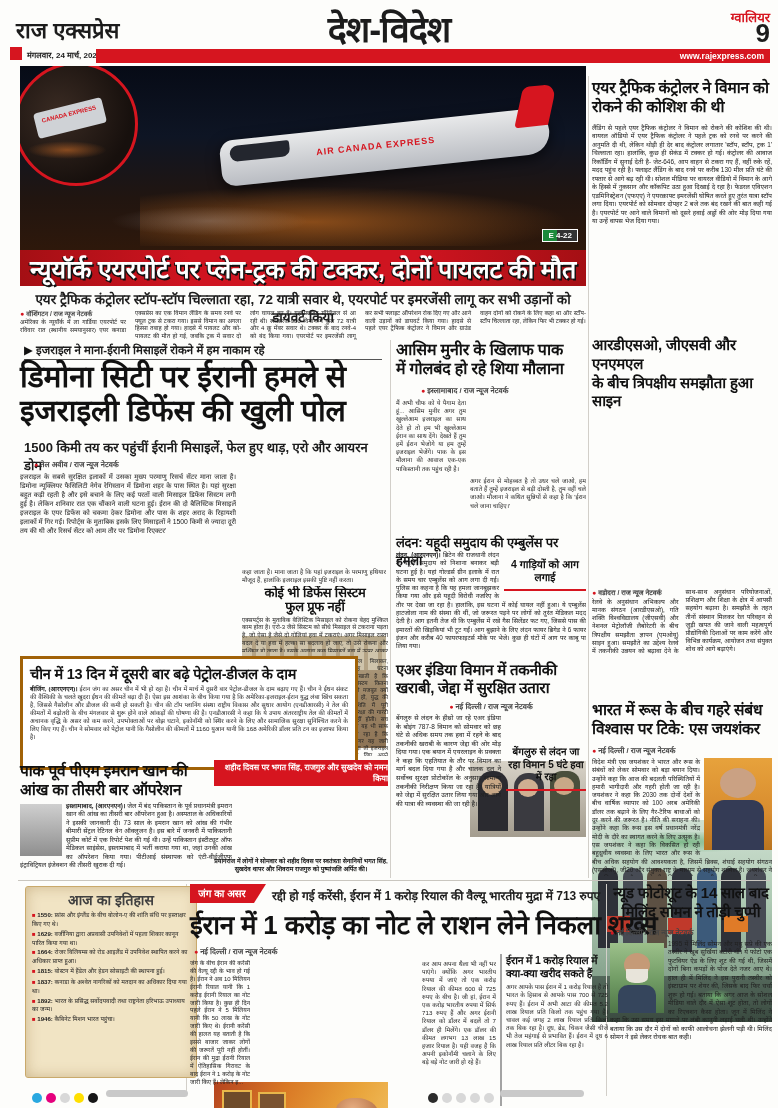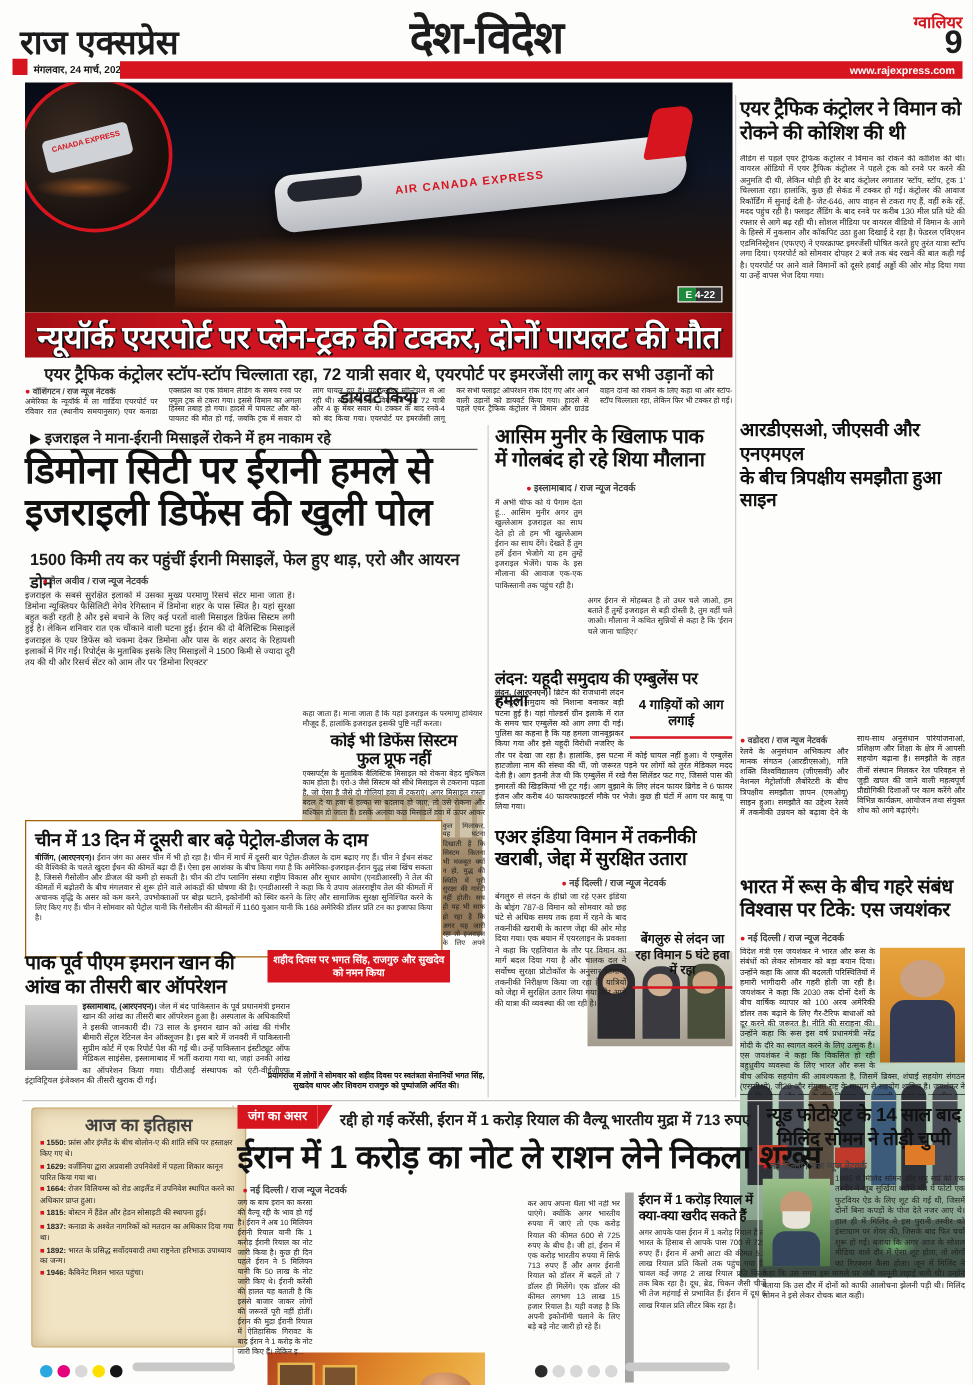--- a/index.html
+++ b/index.html
@@ -16,32 +16,32 @@
   .body-t{font-size:6.5px;line-height:1.32;color:#222;}
   .headline{font-weight:900;color:#111;letter-spacing:-0.2px;}
   .photo{position:relative;overflow:hidden;}
   .cap{font-weight:bold;color:#111;}
   .pull{float:right;width:82px;margin:3px 0 3px 5px;padding:4px 2px 5px 2px;
         font-weight:900;font-size:10.5px;line-height:1.25;text-align:center;
         border-bottom:2px solid #d6151f;color:#111;}
   .kickbox{font-weight:900;}
   .dot{width:10px;height:10px;border-radius:50%;display:inline-block;margin-right:4px;}
   .bar{height:7px;border-radius:4px;background:#c9c9c9;}
-  .boxed{border:1px solid #a16207;}
+  .boxed{border:3px solid #a16207;}
   .sq::before{content:"■ ";color:#d6151f;font-size:6px;}
   .flagred{background:#d6151f;color:#fff;font-weight:800;text-align:center;}
   b.dl{font-weight:bold;}
   .hl2{display:block;}
 </style>
 </head>
 <body>
 
 <div id="page">
 
-  <div class="abs" style="left:16px;top:14px;font-size:27px;font-weight:900;">राज एक्सप्रेस</div>
+  <div class="abs" style="left:16px;top:14px;font-size:22px;font-weight:900;">राज एक्सप्रेस</div>
   <div class="abs" style="left:10px;top:47px;width:12px;height:13px;background:#d6151f;"></div>
   <div class="abs" style="left:27px;top:49px;font-size:8px;font-weight:bold;">मंगलवार, 24 मार्च, 2026</div>
   <div class="abs" style="left:249px;top:4px;width:280px;text-align:center;font-size:36px;font-weight:900;letter-spacing:-1px;">देश-विदेश</div>
   <div class="abs red" style="left:694px;top:8px;width:76px;text-align:right;font-size:13px;font-weight:800;">ग्वालियर</div>
   <div class="abs" style="left:694px;top:20px;width:76px;text-align:right;font-size:26px;font-weight:900;line-height:1;">9</div>
   <div class="abs" style="left:96px;top:49px;width:674px;height:14px;background:#d6151f;">
     <span class="abs" style="right:6px;top:2px;color:#fff;font-size:8.5px;font-weight:bold;">www.rajexpress.com</span>
   </div>
 
   <div class="abs photo" style="left:20px;top:66px;width:566px;height:184px;background:linear-gradient(180deg,#070b16 0%,#0e1524 38%,#211510 72%,#2e180b 100%);">
@@ -113,21 +113,21 @@
   <div class="abs headline" style="left:20px;top:762px;width:200px;font-size:15.5px;line-height:1.2;">
     <span class="hl2">पाक पूर्व पीएम इमरान खान की</span>
     <span class="hl2">आंख का तीसरी बार ऑपरेशन</span>
   </div>
   <div class="abs ov jt body-t" style="left:20px;top:802px;width:212px;height:74px;font-size:6.4px;">
     <span class="photo" style="float:left;width:42px;height:52px;margin:2px 4px 2px 0;background:linear-gradient(180deg,#cfcfcf,#8e8e8e);display:block;"></span>
     <b class="dl">इस्लामाबाद, (आरएनएन)।</b>
     <span>जेल में बंद पाकिस्तान के पूर्व प्रधानमंत्री इमरान खान की आंख का तीसरी बार ऑपरेशन हुआ है। अस्पताल के अधिकारियों ने इसकी जानकारी दी। 73 साल के इमरान खान को आंख की गंभीर बीमारी सेंट्रल रेटिनल वेन ऑक्लूजन है। इस बारे में जनवरी में पाकिस्तानी सुप्रीम कोर्ट में एक रिपोर्ट पेश की गई थी। उन्हें पाकिस्तान इंस्टीट्यूट ऑफ मेडिकल साइंसेस, इस्लामाबाद में भर्ती कराया गया था, जहां उनकी आंख का ऑपरेशन किया गया। पीटीआई संस्थापक को एंटी-वीईजीएफ इंट्राविट्रियल इंजेक्शन की तीसरी खुराक दी गई।</span>
   </div>
 
-  <div class="abs flagred" style="left:214px;top:760px;width:146px;height:24px;font-size:8px;line-height:1.4;padding-top:2px;">शहीद दिवस पर भगत सिंह, राजगुरु और सुखदेव को नमन किया</div>
+  <div class="abs flagred" style="left:214px;top:760px;width:174px;height:24px;font-size:8px;line-height:1.4;padding-top:2px;text-align:right;">शहीद दिवस पर भगत सिंह, राजगुरु और सुखदेव को नमन किया</div>
   <div class="abs photo" style="left:214px;top:786px;width:174px;height:68px;background:linear-gradient(120deg,#b4431f 0%,#d97825 35%,#e9a43b 70%,#f2c264 100%);">
     <div style="position:absolute;left:8px;top:8px;width:26px;height:36px;background:#6e4b2a;border:2px solid #e8b64a;"></div>
     <div style="position:absolute;left:44px;top:10px;width:24px;height:34px;background:#7a5230;border:2px solid #e8b64a;"></div>
 
     <div style="position:absolute;right:10px;top:16px;width:42px;height:30px;background:radial-gradient(circle at 40% 40%,#e8b084,#b06a3d);border-radius:40% 50% 40% 50%;"></div>
   </div>
   <div class="abs cap" style="left:214px;top:857px;width:174px;font-size:6.2px;line-height:1.3;text-align:center;">प्रयागराज में लोगों ने सोमवार को शहीद दिवस पर स्वतंत्रता सेनानियों भगत सिंह, सुखदेव थापर और शिवराम राजगुरु को पुष्पांजलि अर्पित की।</div>
 
   <div class="abs headline" style="left:396px;top:340px;width:190px;font-size:16px;line-height:1.2;">
     <span class="hl2">आसिम मुनीर के खिलाफ पाक</span>
@@ -219,21 +219,21 @@
   </div>
 
   <div class="abs flagred" style="left:190px;top:884px;width:64px;height:19px;font-size:10px;line-height:19px;">जंग का असर</div>
   <div class="abs" style="left:254px;top:884px;width:0;height:0;border-top:19px solid #d6151f;border-right:12px solid transparent;"></div>
   <div class="abs kickbox" style="left:272px;top:887px;width:336px;font-size:12px;">रद्दी हो गई करेंसी, ईरान में 1 करोड़ रियाल की वैल्यू भारतीय मुद्रा में 713 रुपए</div>
   <div class="abs headline" style="left:190px;top:906px;width:420px;font-size:26px;white-space:nowrap;">ईरान में 1 करोड़ का नोट ले राशन लेने निकला शख्स</div>
   <div class="abs byline" style="left:194px;top:946px;">नई दिल्ली / राज न्यूज नेटवर्क</div>
   <div class="abs ov jt body-t" style="left:190px;top:960px;width:60px;height:146px;font-size:6px;">जंग के बीच ईरान की करेंसी की वैल्यू रद्दी के भाव हो गई है। ईरान ने अब 10 मिलियन ईरानी रियाल यानी कि 1 करोड़ ईरानी रियाल का नोट जारी किया है। कुछ ही दिन पहले ईरान ने 5 मिलियन यानी कि 50 लाख के नोट जारी किए थे। ईरानी करेंसी की हालत यह बताती है कि इससे बाजार जाकर लोगों की जरूरतें पूरी नहीं होतीं। ईरान की मुद्रा ईरानी रियाल में ऐतिहासिक गिरावट के बाद ईरान ने 1 करोड़ के नोट जारी किए हैं। लेकिन इ...</div>
 
   <div class="abs ov jt body-t" style="left:422px;top:960px;width:74px;height:146px;font-size:6.2px;">कर आप अपना थैला भी नहीं भर पाएंगे। क्योंकि अगर भारतीय रुपया में जाएं तो एक करोड़ रियाल की कीमत 600 से 725 रुपए के बीच है। जी हां, ईरान में एक करोड़ भारतीय रुपया में सिर्फ 713 रुपए हैं और अगर ईरानी रियाल को डॉलर में बदलें तो 7 डॉलर ही मिलेंगे। एक डॉलर की कीमत लगभग 13 लाख 15 हजार रियाल है। यही वजह है कि अपनी इकोनॉमी चलाने के लिए बड़े बड़े नोट जारी हो रहे हैं।</div>
-  <div class="abs ov" style="left:500px;top:954px;width:102px;height:152px;border-left:7px solid #a3a3a3;padding-left:4px;">
+  <div class="abs ov" style="left:500px;top:954px;width:102px;height:152px;border-left:2px solid #a3a3a3;padding-left:4px;">
     <div class="headline" style="font-size:10.5px;line-height:1.25;margin-bottom:3px;">ईरान में 1 करोड़ रियाल में क्या-क्या खरीद सकते हैं</div>
     <div class="jt" style="font-size:6.2px;line-height:1.32;color:#222;">अगर आपके पास ईरान में 1 करोड़ रियाल है तो भारत के हिसाब से आपके पास 700 से 725 रुपए हैं। ईरान में अभी आटा की कीमत 5.2 लाख रियाल प्रति किलो तक पहुंच गया है। चावल कई जगह 2 लाख रियाल प्रति किलो तक बिक रहा है। दूध, ब्रेड, चिकन जैसी चीजें भी तेज महंगाई से प्रभावित हैं। ईरान में दूध 6 लाख रियाल प्रति लीटर बिक रहा है।</div>
   </div>
 
   <div class="abs headline" style="left:610px;top:884px;width:162px;font-size:15px;line-height:1.25;text-align:center;">
     <span class="hl2">न्यूड फोटोशूट के 14 साल बाद</span>
     <span class="hl2">मिलिंद सोमन ने तोड़ी चुप्पी</span>
   </div>
   <div class="abs byline" style="left:610px;top:927px;">नई दिल्ली / राज न्यूज नेटवर्क</div>
   <div class="abs ov jt body-t" style="left:610px;top:940px;width:162px;height:162px;font-size:6.4px;">

